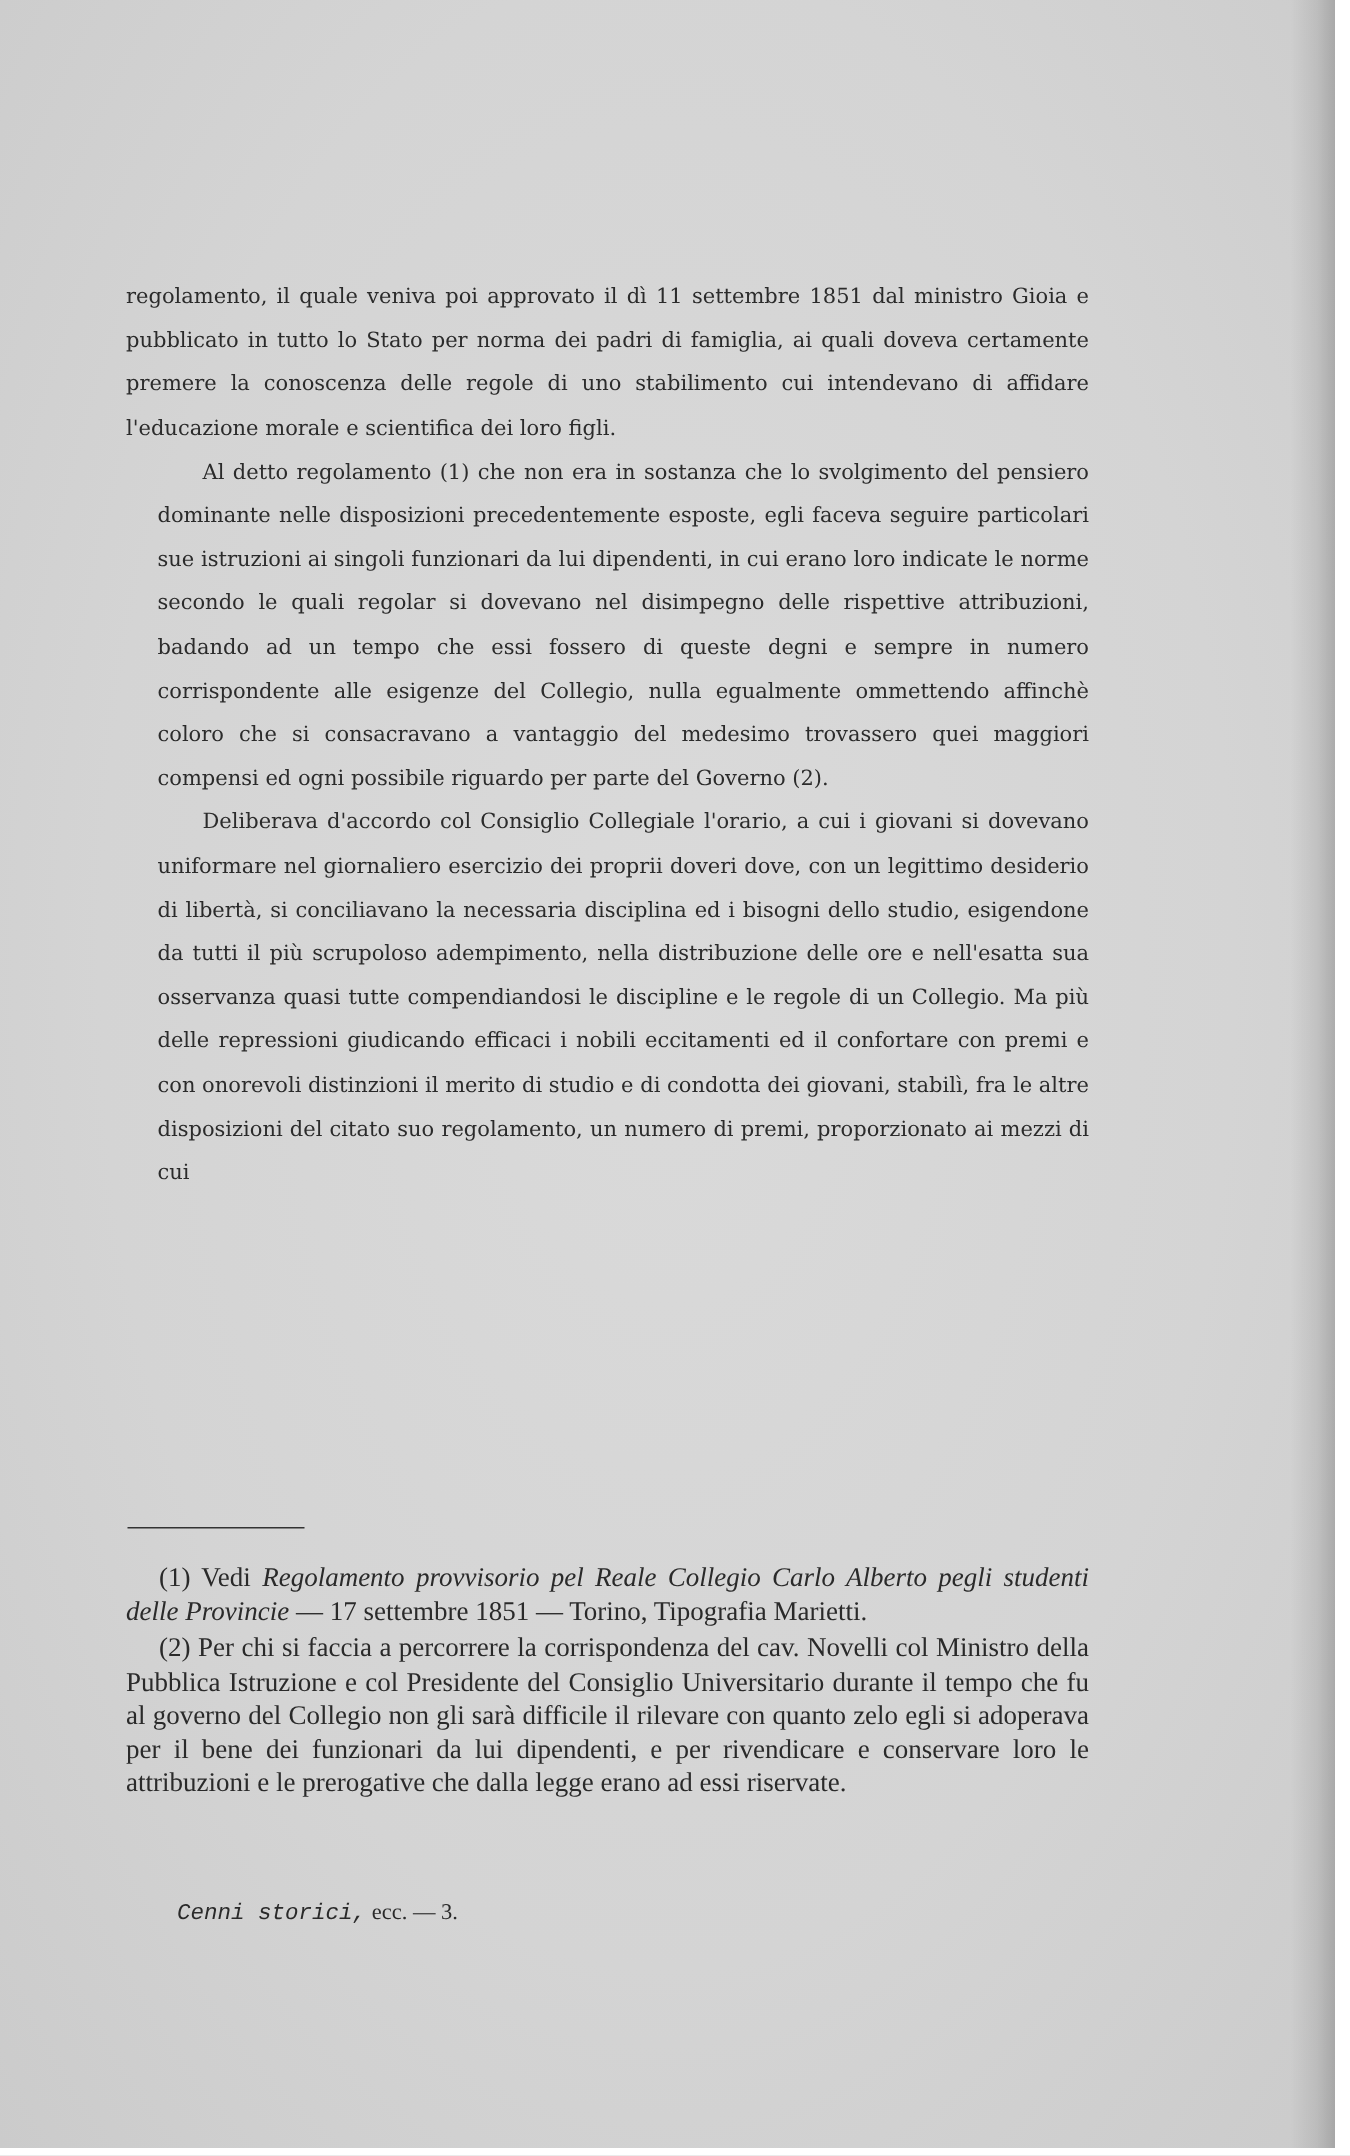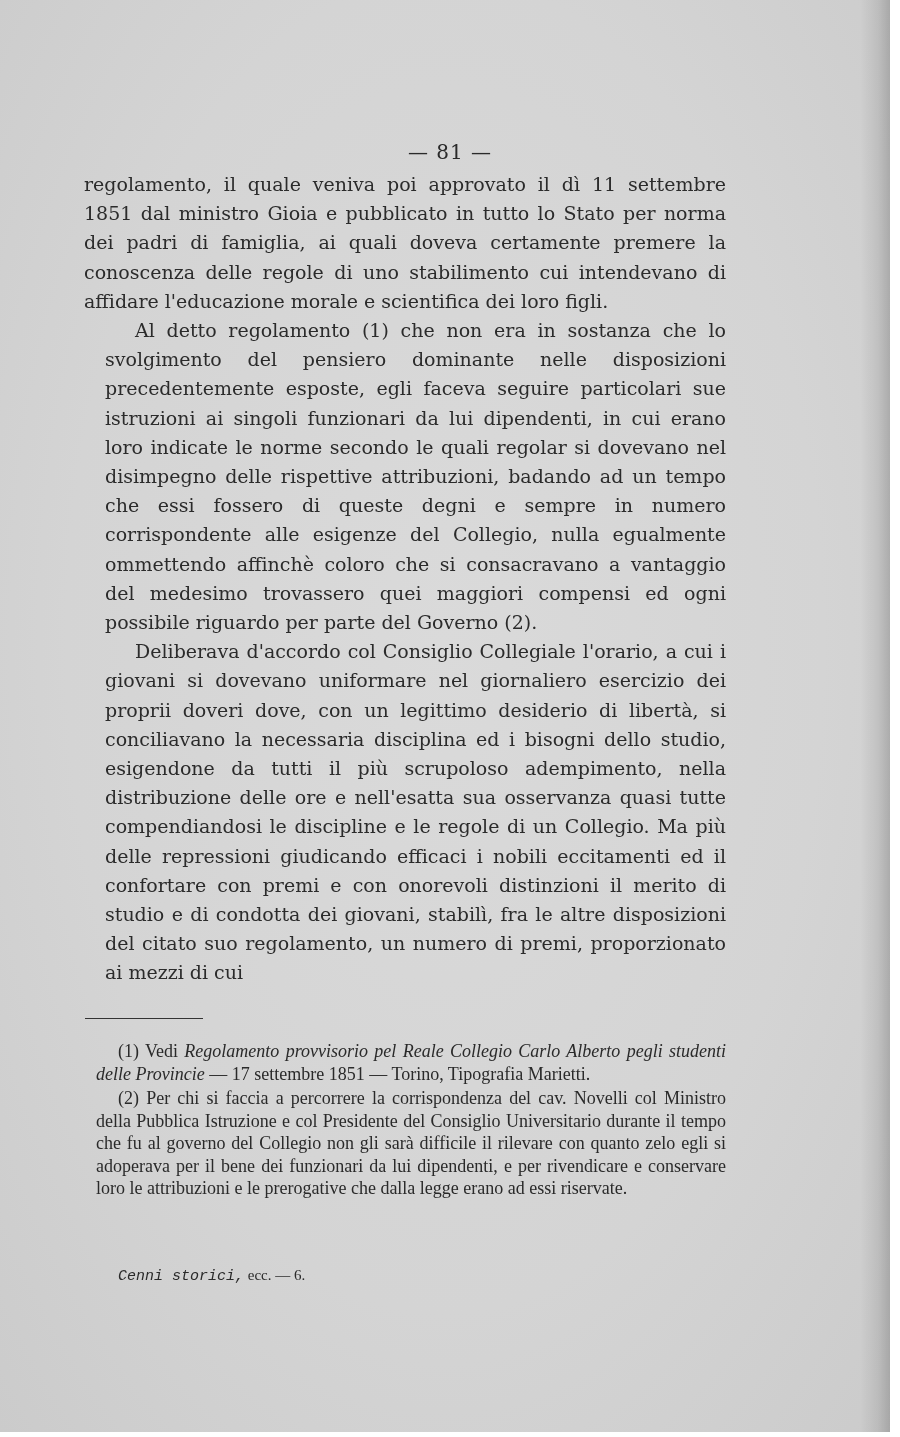--- a/index.html
+++ b/index.html
@@ -21,51 +21,50 @@
     position: absolute; left: 84px; width: 642px;
     font-family: "DejaVu Serif", "Liberation Serif", serif;
     color: #2b2b2b;
   }
   .page-number {
     position: absolute; top: 140px; left: 0; width: 900px; text-align: center;
     font-family: "DejaVu Serif", "Liberation Serif", serif;
     font-size: 20px; color: #2b2b2b; letter-spacing: 1px;
   }
   .body-text {
-    top: 170px;
-    font-size: 19px; line-height: 29.2px;
+    top: 184px;
+    font-size: 14px; line-height: 29.2px;
     text-align: justify;
   }
   .body-text p { margin: 0; text-indent: 0; }
   .body-text p.indent { text-indent: 30px; margin-left: 21px; }
   .rule {
     position: absolute; left: 85px; top: 1018px; width: 118px; height: 0;
     border-top: 1.5px solid #333;
   }
   .notes {
     top: 1040px;
     font-family: "Liberation Serif", "DejaVu Serif", serif;
     font-size: 18px; line-height: 22.5px; text-align: justify; color: #2a2a2a;
   }
-  .notes p { margin: 0 0 2px 12px; text-indent: 22px; }
+  .notes p { margin: 0 0 2px 0; text-indent: 22px; }
   .notes i { font-style: italic; }
   .signature {
     position: absolute; left: 118px; top: 1267px;
     font-family: "Liberation Serif", "DejaVu Serif", serif;
     font-size: 15px; color: #2a2a2a;
   }
   .signature i { font-style: italic; font-family: Liberation Mono, monospace; }
 </style>
 </head>
 <body>
 
 <div class="page">
   <div class="page-edge"></div>
 
-  <div class="page-number">— 81 —</div>
 
   <div class="text body-text">
     <p>regolamento, il quale veniva poi approvato il dì 11 settembre 1851 dal ministro Gioia e pubblicato in tutto lo Stato per norma dei padri di famiglia, ai quali doveva certamente premere la conoscenza delle regole di uno stabilimento cui intendevano di affidare l'educazione morale e scientifica dei loro figli.</p>
     <p class="indent">Al detto regolamento (1) che non era in sostanza che lo svolgimento del pensiero dominante nelle disposizioni precedentemente esposte, egli faceva seguire particolari sue istruzioni ai singoli funzionari da lui dipendenti, in cui erano loro indicate le norme secondo le quali regolar si dovevano nel disimpegno delle rispettive attribuzioni, badando ad un tempo che essi fossero di queste degni e sempre in numero corrispondente alle esigenze del Collegio, nulla egualmente ommettendo affinchè coloro che si consacravano a vantaggio del medesimo trovassero quei maggiori compensi ed ogni possibile riguardo per parte del Governo (2).</p>
     <p class="indent">Deliberava d'accordo col Consiglio Collegiale l'orario, a cui i giovani si dovevano uniformare nel giornaliero esercizio dei proprii doveri dove, con un legittimo desiderio di libertà, si conciliavano la necessaria disciplina ed i bisogni dello studio, esigendone da tutti il più scrupoloso adempimento, nella distribuzione delle ore e nell'esatta sua osservanza quasi tutte compendiandosi le discipline e le regole di un Collegio. Ma più delle repressioni giudicando efficaci i nobili eccitamenti ed il confortare con premi e con onorevoli distinzioni il merito di studio e di condotta dei giovani, stabilì, fra le altre disposizioni del citato suo regolamento, un numero di premi, proporzionato ai mezzi di cui</p>
   </div>
 
   <div class="rule"></div>
 
   <div class="text notes">
@@ -76,15 +75,15 @@
       <span>— 17 settembre 1851 — Torino, Tipografia Marietti.</span>
     </p>
     <p>
       <span>(2)</span>
       <span>Per chi si faccia a percorrere la corrispondenza del cav. Novelli col Ministro della Pubblica Istruzione e col Presidente del Consiglio Universitario durante il tempo che fu al governo del Collegio non gli sarà difficile il rilevare con quanto zelo egli si adoperava per il bene dei funzionari da lui dipendenti, e per rivendicare e conservare loro le attribuzioni e le prerogative che dalla legge erano ad essi riservate.</span>
     </p>
   </div>
 
   <div class="signature">
     <i>Cenni storici,</i>
-    <span>ecc. — 6.</span>
+    <span>ecc. — 3.</span>
   </div>
 </div>
 
 </body></html>

